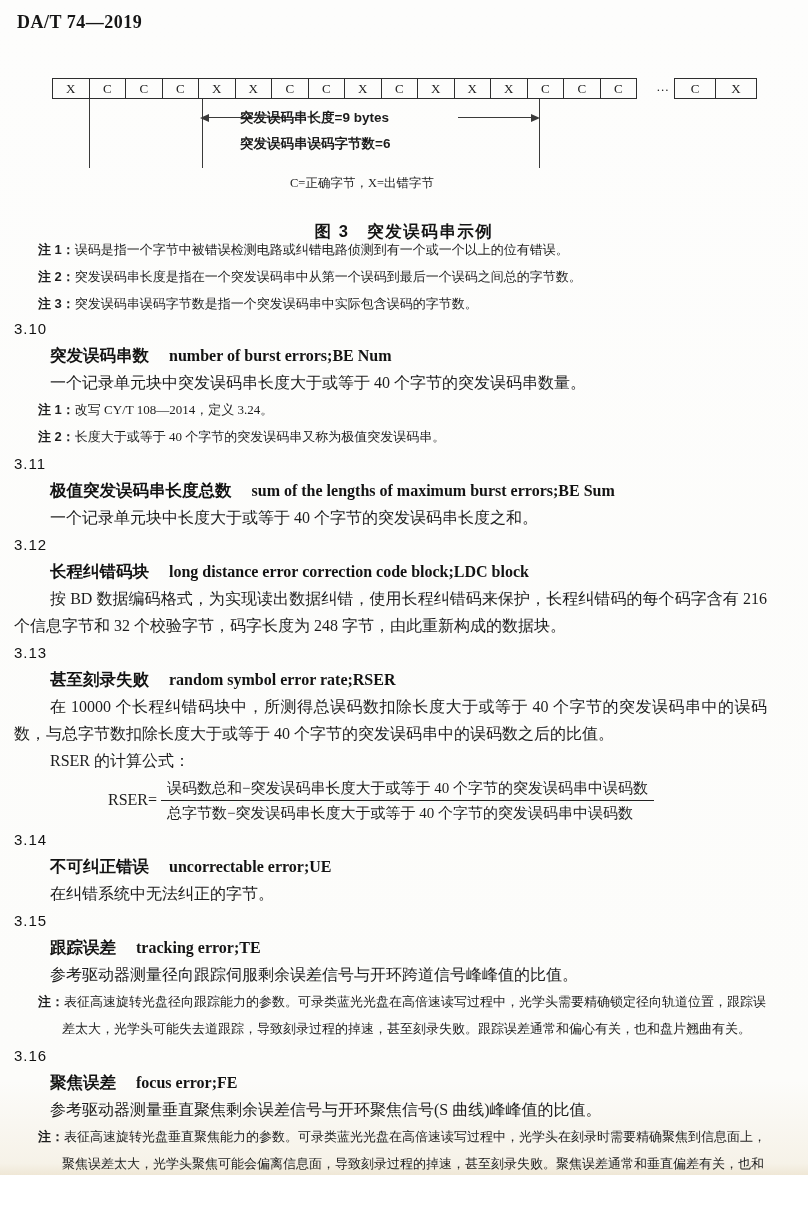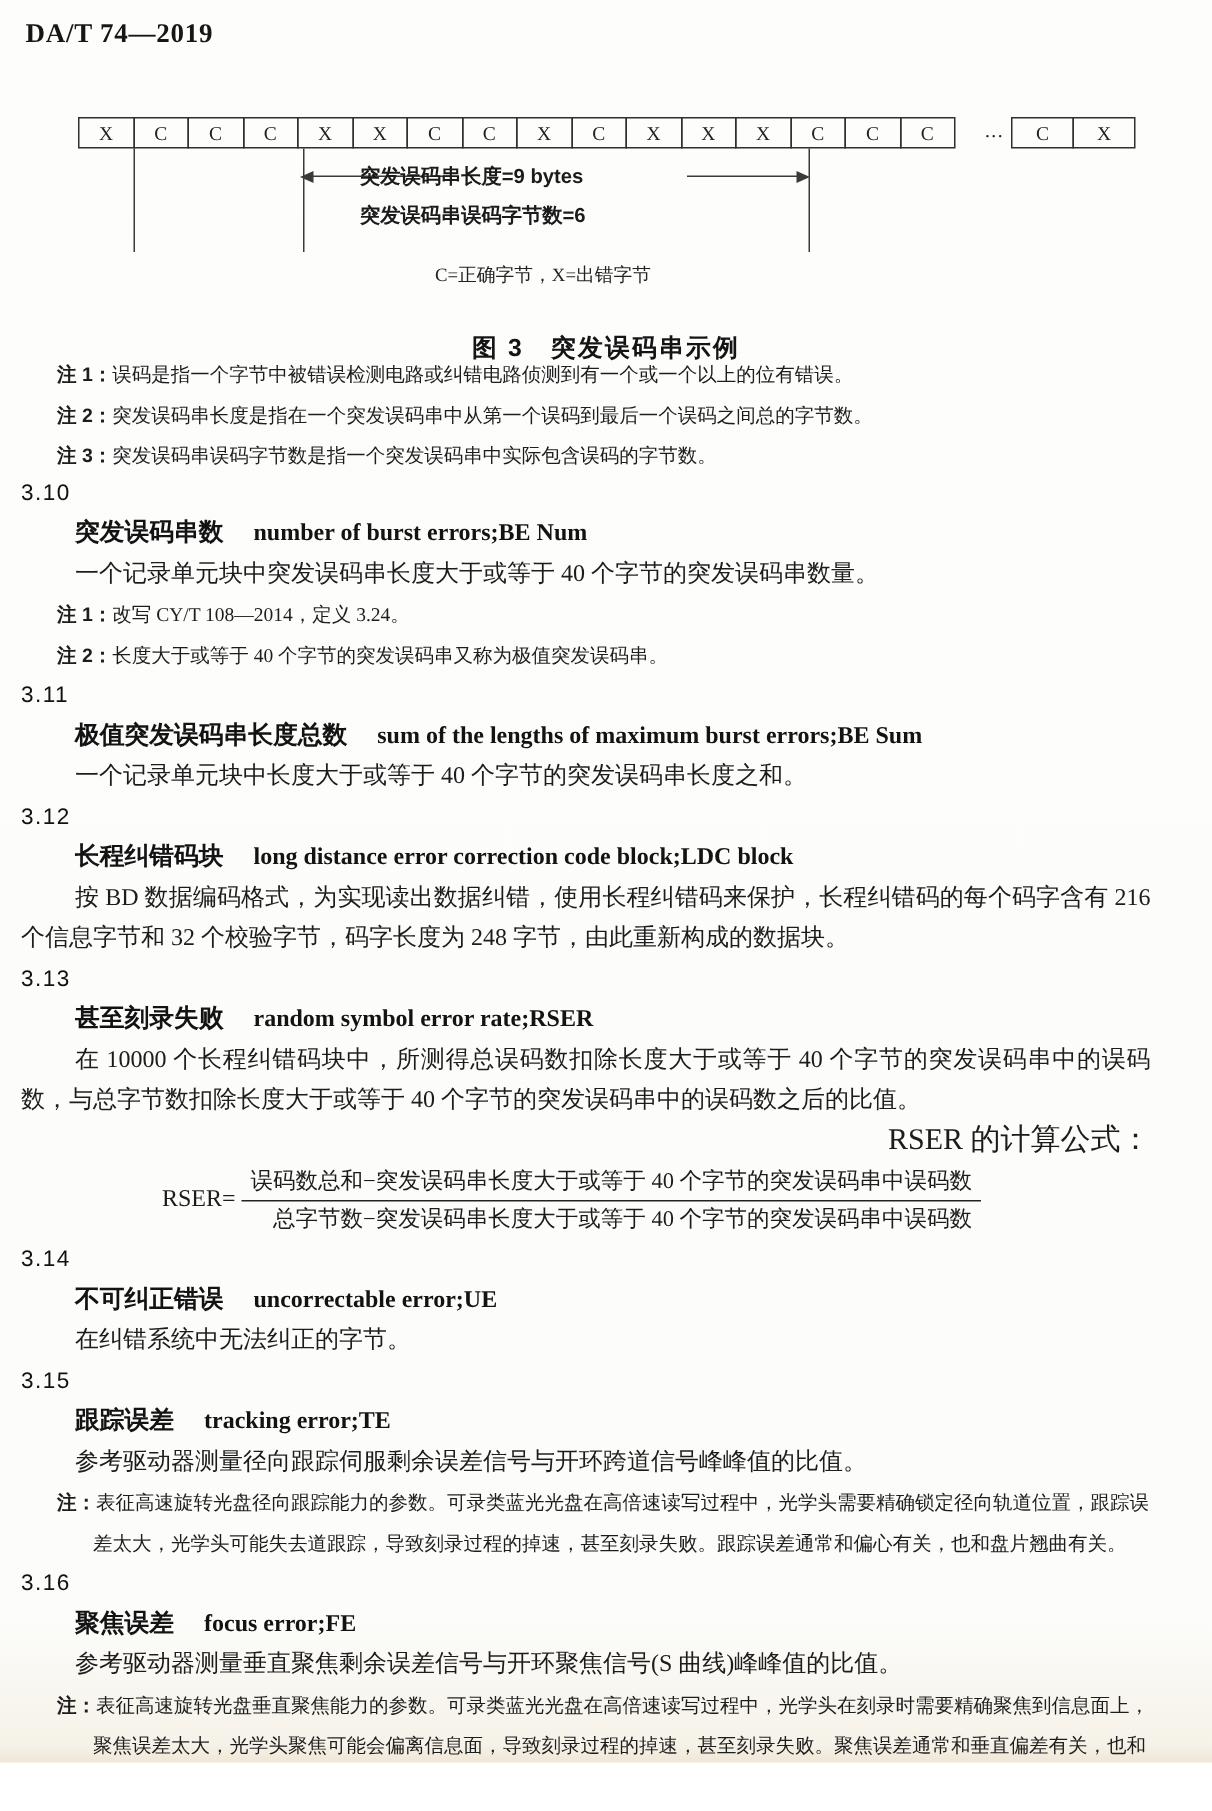--- a/index.html
+++ b/index.html
@@ -83,26 +83,26 @@
     font-family:"Liberation Sans","DejaVu Sans",sans-serif;
     font-weight:700; font-size:16.5px; color:#131313;
   }
   .term-en {
     font-family:"Liberation Serif","DejaVu Serif",serif;
     font-weight:700; font-size:16px; margin-left:20px; color:#131313;
   }
   .def {
     font-size:16px; line-height:27px; text-indent:36px; text-align:justify; color:#1c1c1c;
   }
-  .formula-intro { font-size:20px; line-height:27px; text-indent:36px;text-align:right; }
+  .formula-intro { font-size:16px; line-height:27px; text-indent:36px; }
   .formula {
     margin-left:94px; height:52px; display:flex; align-items:center;
   }
   .flhs { font-size:16px; margin-right:4px; white-space:nowrap; }
-  .frac { display:inline-flex; flex-direction:column; text-align:right; font-size:15px; line-height:22px; }
+  .frac { display:inline-flex; flex-direction:column; text-align:left; font-size:15px; line-height:22px; }
   .frac .num { border-bottom:1px solid #222; padding:0 6px 1px; white-space:nowrap; }
   .frac .den { padding:1px 6px 0; white-space:nowrap; }
 </style>
 </head>
 <body>
 
 <div class="page">
 
   <div class="doc-header">DA/T 74—2019</div>
 

